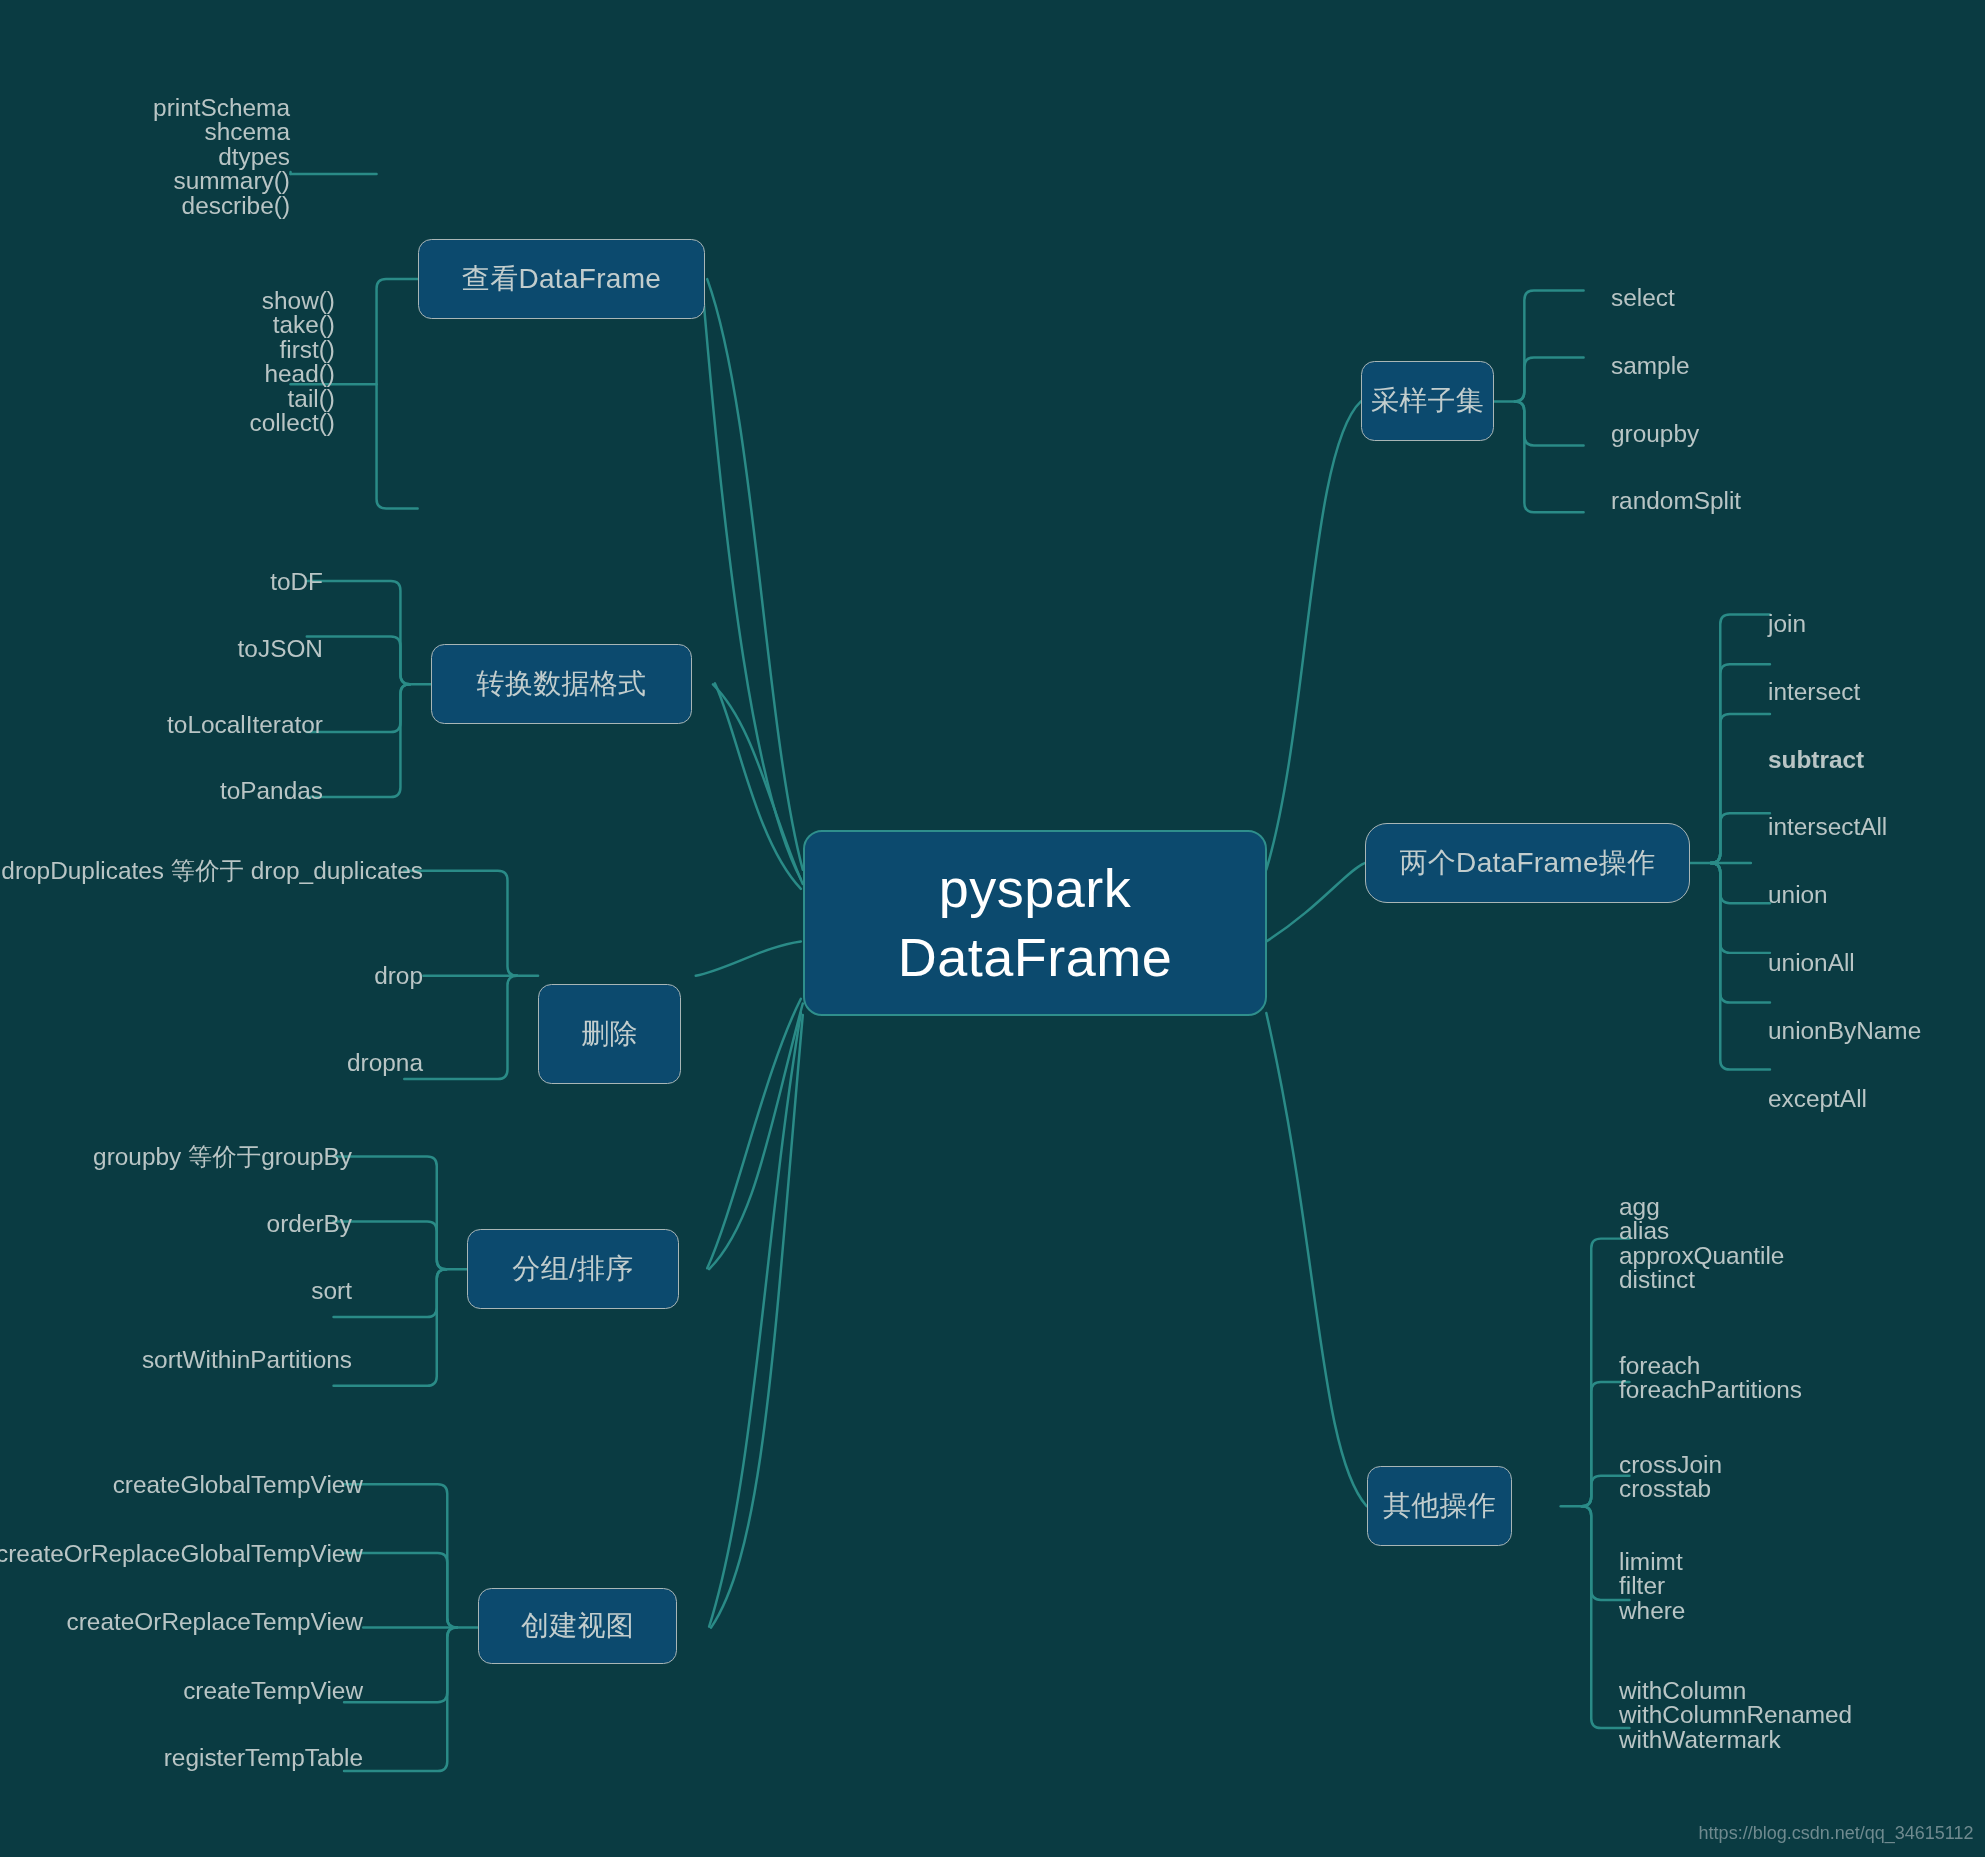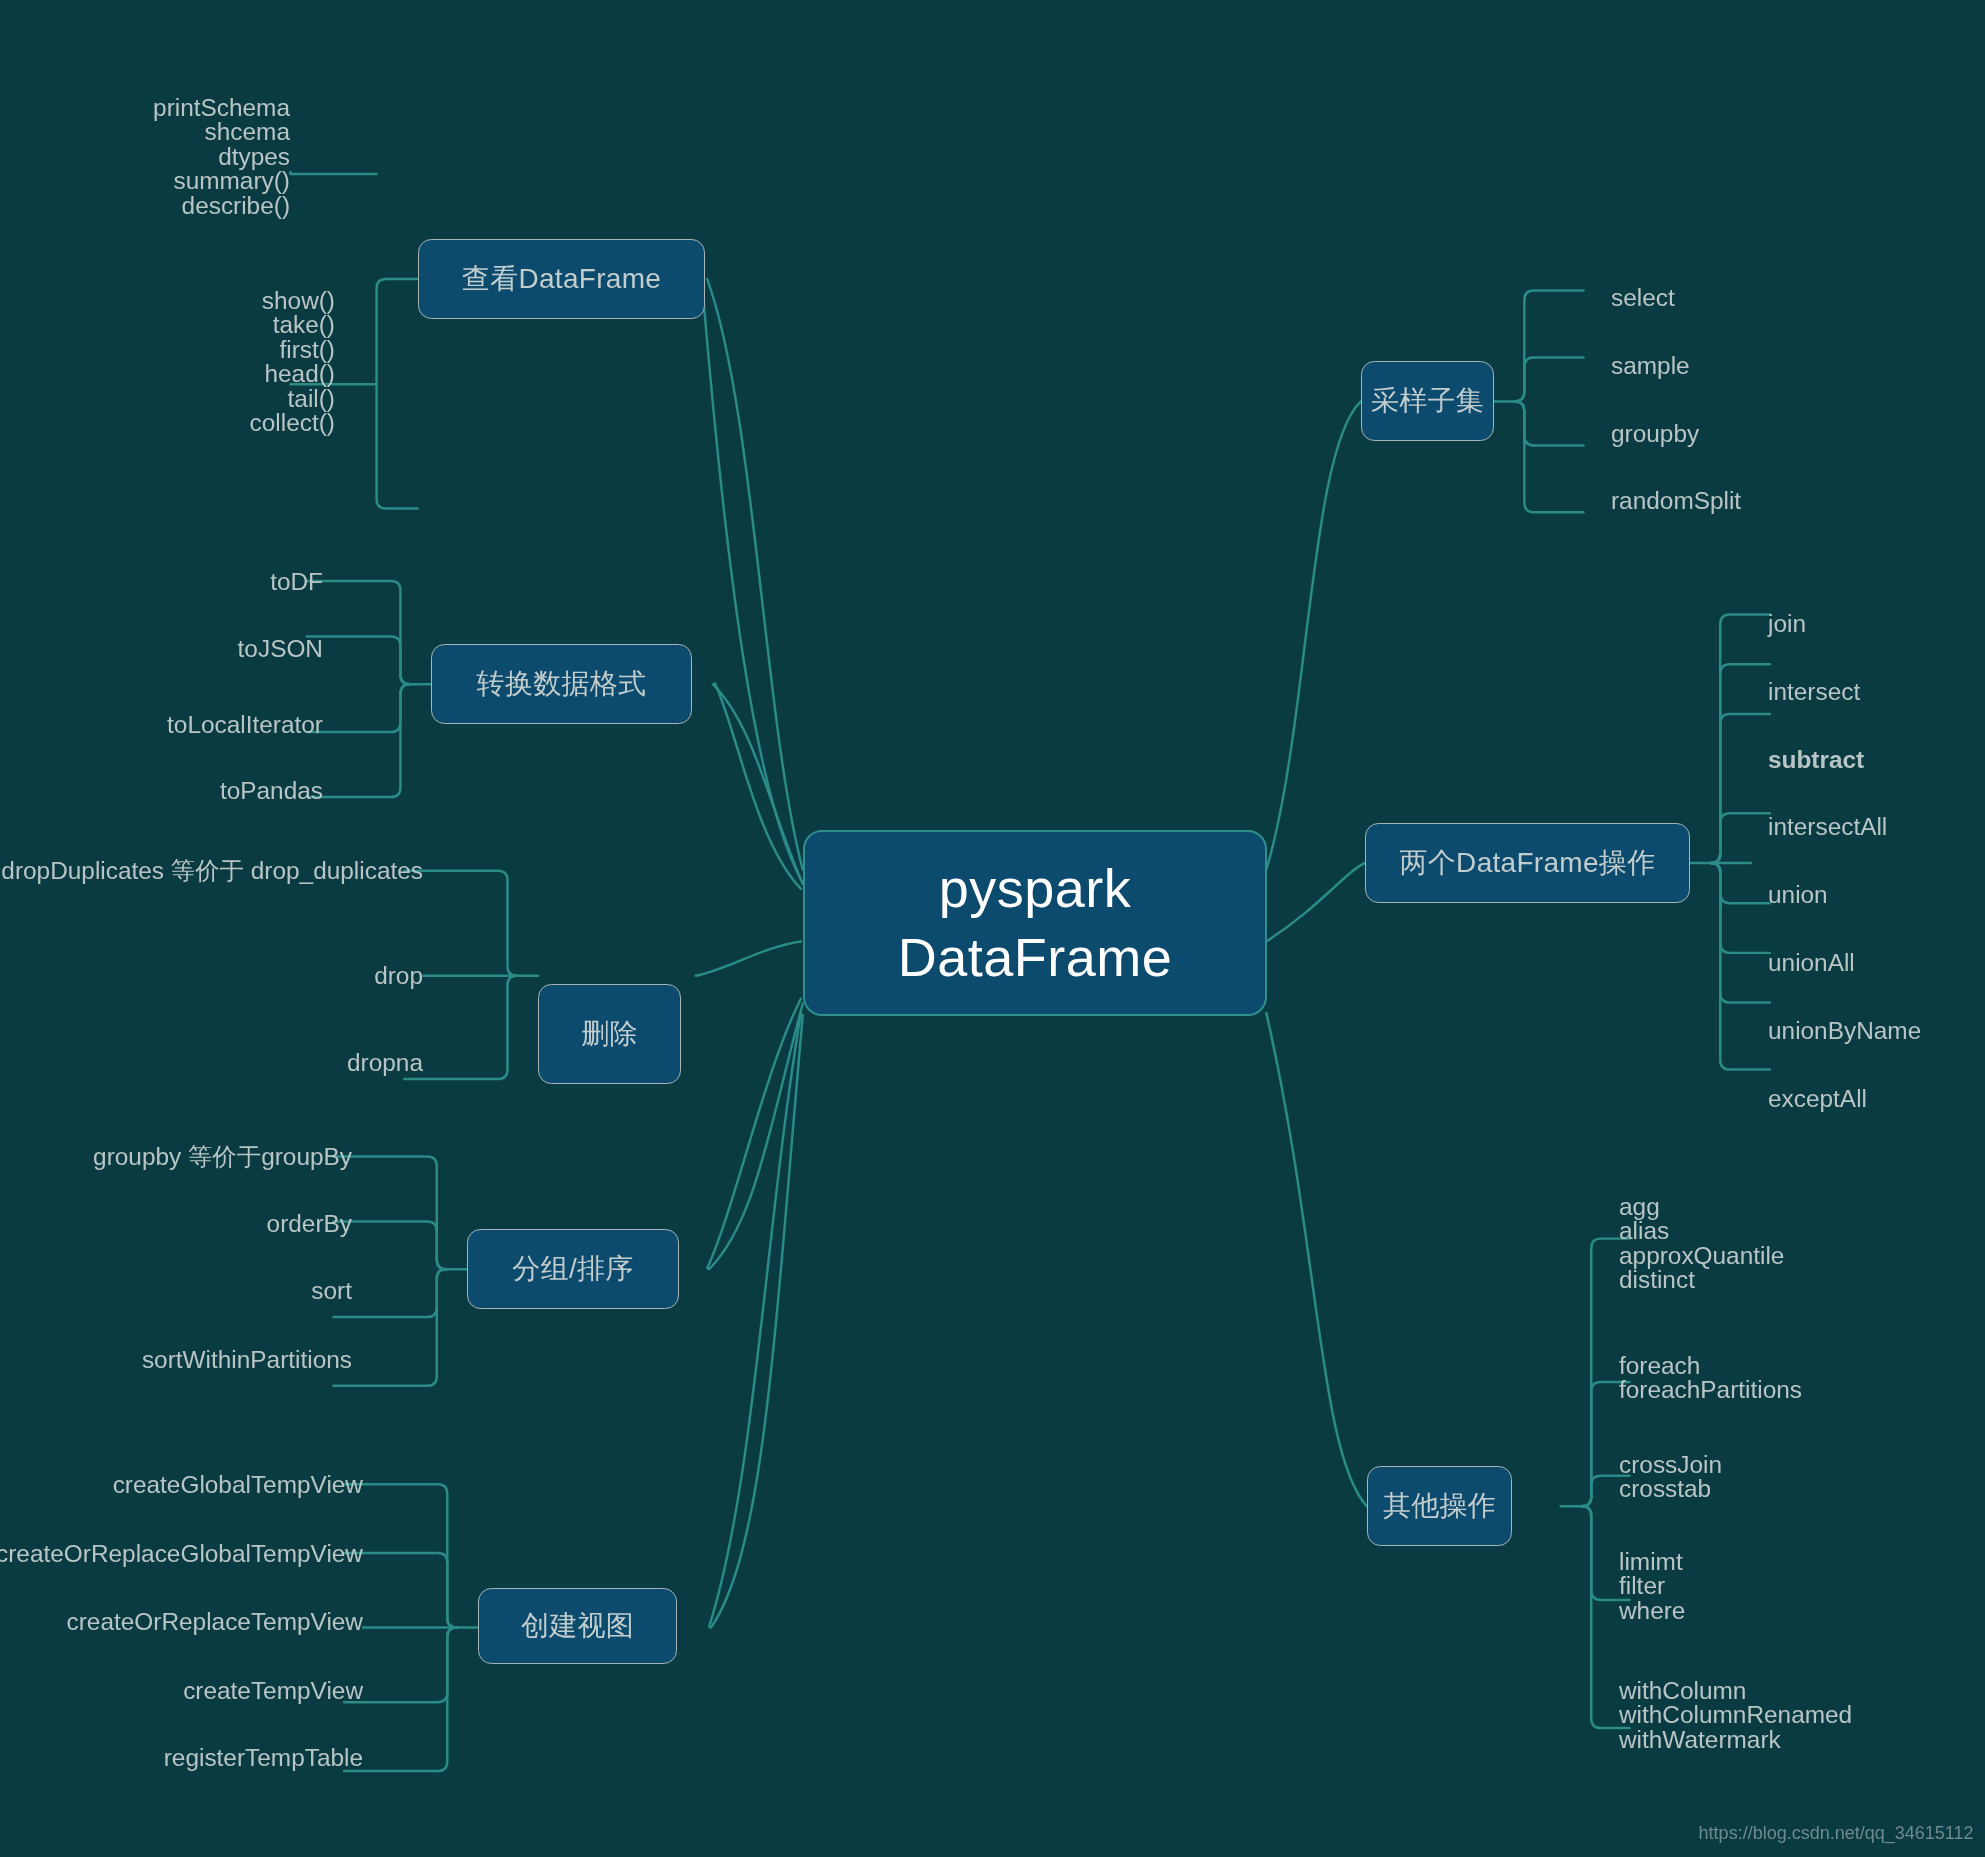--- a/index.html
+++ b/index.html
@@ -179,21 +179,21 @@
   </div>
 
   <div class="node" style="left:478px; top:1588px; width:199px; height:76px;">
     <span>创建视图</span>
   </div>
 
   <div class="node" style="left:1361px; top:361px; width:133px; height:80px;">
     <span>采样子集</span>
   </div>
 
-  <div class="node" style="left:1365px; top:823px; width:325px; height:80px;">
+  <div class="node" style="left:1365px; top:823px; width:325px; height:80px;border-radius:22px;">
     <span>两个DataFrame操作</span>
   </div>
 
   <div class="node" style="left:1367px; top:1466px; width:145px; height:80px;">
     <span>其他操作</span>
   </div>
 
   <div class="stack r" style="right:1695px; top:96px; line-height:31px;">
     <div>printSchema</div>
     <div>shcema</div>

